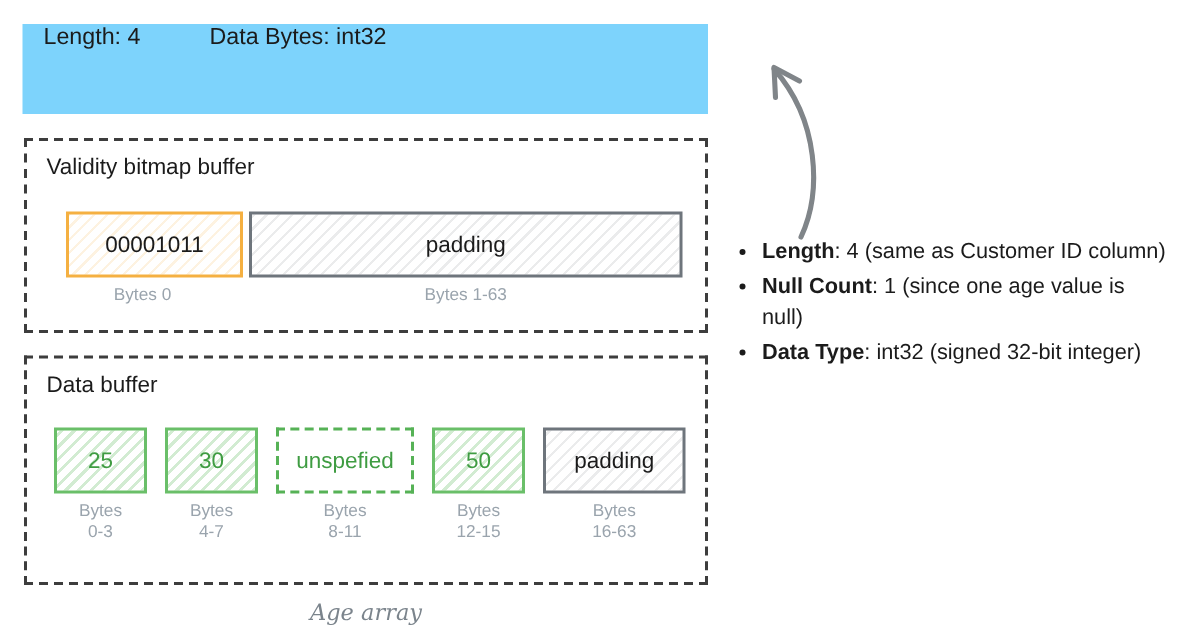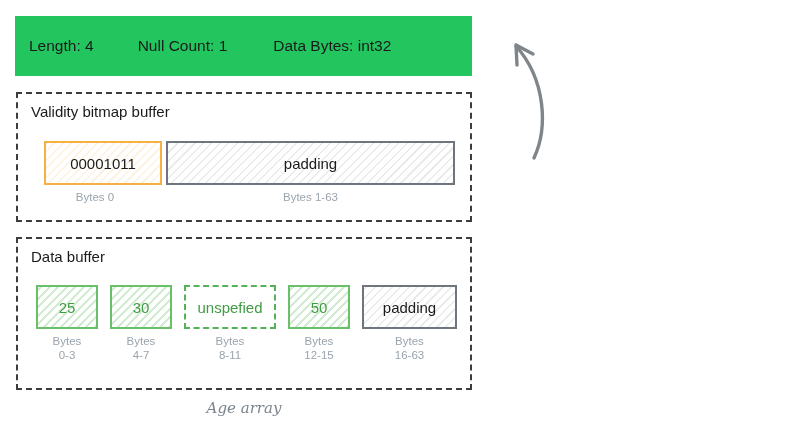--- a/index.html
+++ b/index.html
@@ -16,23 +16,22 @@
     overflow: hidden;
   }
 
   
   #meta-bar {
     position: absolute;
     left: 15px;
     top: 16px;
     width: 457px;
     height: 60px;
-    background: #22c55e;
+    background: #7dd3fc;
     display: flex;
-    align-items: center;
   }
   .meta-chip {
     font-size: 15.5px;
     color: #1b1b1b;
     white-space: nowrap;
   }
   #meta-chip-0 { margin-left: 14px; }
   #meta-chip-1 { margin-left: 44px; }
   #meta-chip-2 { margin-left: 46px; }
 
@@ -174,21 +173,20 @@
     color: #1b1b1b;
     margin-bottom: 2px;
   }
   #meta-list li .lbl { font-weight: bold; }
 </style>
 </head>
 <body>
 
 <div id="meta-bar">
   <span class="meta-chip" id="meta-chip-0">Length: 4</span>
-  <span class="meta-chip" id="meta-chip-1">Null Count: 1</span>
   <span class="meta-chip" id="meta-chip-2">Data Bytes: int32</span>
 </div>
 
 <div class="buffer-box" id="validity-buffer">
   <div class="buffer-title">Validity bitmap buffer</div>
 </div>
 
 <div class="cell border-orange hatch-orange txt-dark" id="cell-bitmap">00001011</div>
 <div class="cell-label" id="label-bitmap">Bytes 0</div>
 
@@ -220,13 +218,24 @@
 16-63</div>
 
 <div id="age-caption">Age array</div>
 
 <svg id="arrow-svg" viewBox="0 0 110 145">
   <path d="M 64 140 C 78 110, 76 62, 46 28" fill="none" stroke="#808589" stroke-width="3.4" stroke-linecap="round"></path>
   <path d="M 46 27 L 63 36 M 46 27 L 47 47" fill="none" stroke="#808589" stroke-width="3.4" stroke-linecap="round"></path>
 </svg>
 
 <div id="meta-panel">
+  <ul id="meta-list">
+    <li>
+      <span class="lbl">Length</span><span>: 4 (same as Customer ID column)</span>
+    </li>
+    <li>
+      <span class="lbl">Null Count</span><span>: 1 (since one age value is null)</span>
+    </li>
+    <li>
+      <span class="lbl">Data Type</span><span>: int32 (signed 32-bit integer)</span>
+    </li>
+  </ul>
 </div>
 
 </body></html>

